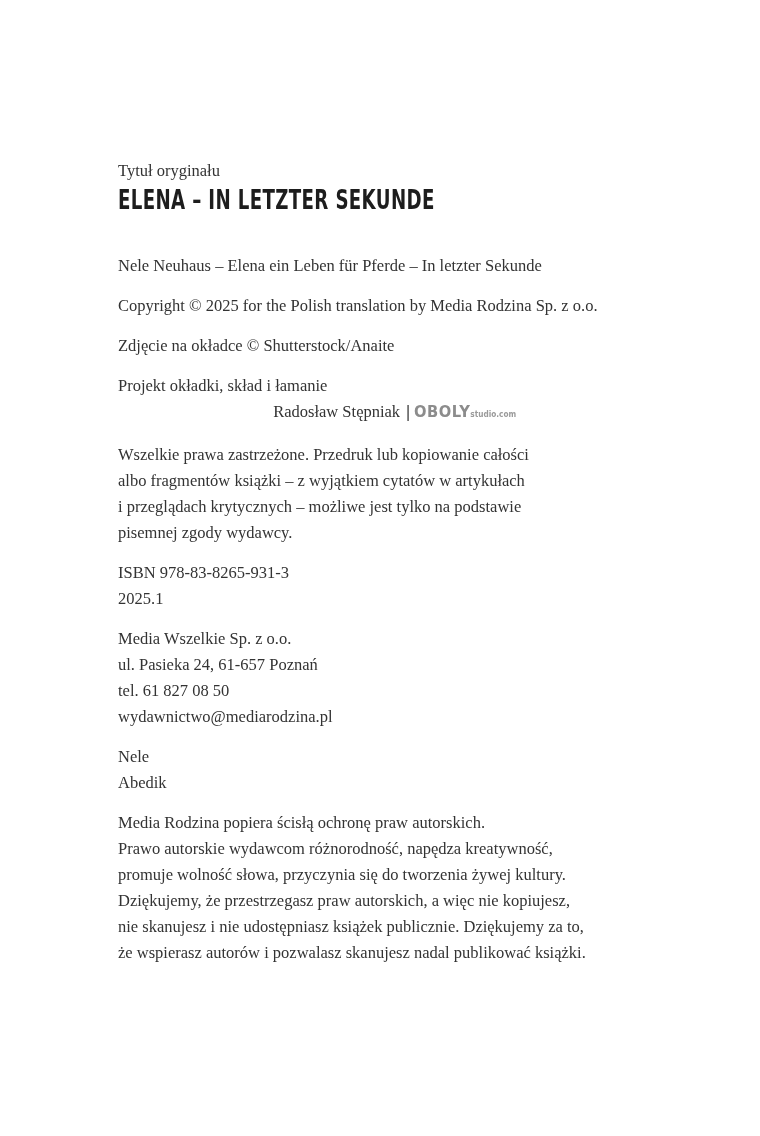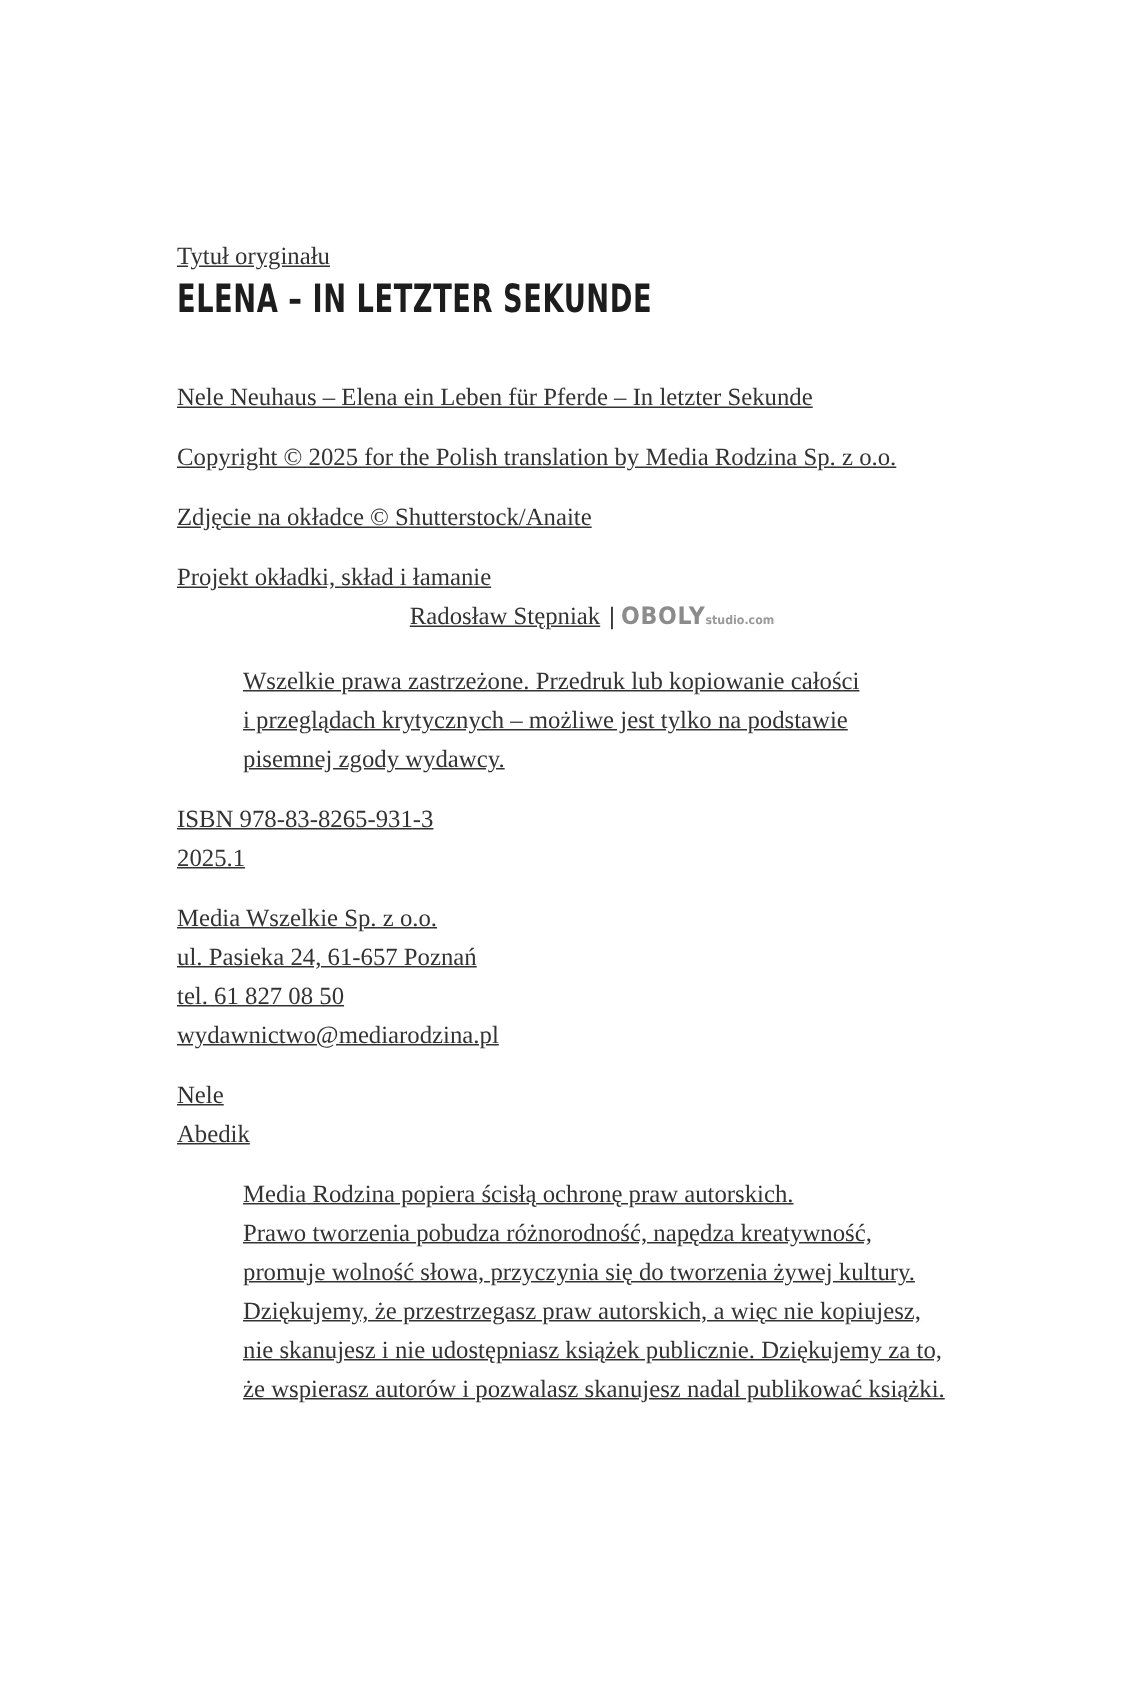--- a/index.html
+++ b/index.html
@@ -13,24 +13,24 @@
     height: 1136px;
     background: #ffffff;
     box-sizing: border-box;
     padding: 158px 80px 0 118px;
     font-family: "Liberation Serif", "DejaVu Serif", serif;
     font-size: 16.5px;
     line-height: 26px;
     color: #333333;
     overflow: hidden;
   }
-  .block { margin-bottom: 14px; text-decoration: underline; }
+  .block { margin-bottom: 14px; }
   .block-title { margin-bottom: 36px; }
   .line { white-space: nowrap; }
-  .wrapline { white-space: nowrap; margin-left: 44px; }
+  .wrapline { white-space: nowrap; }
   .original-title {
     display: inline-block;
     font-family: "DejaVu Sans", sans-serif;
     font-weight: 700;
     font-size: 26px;
     line-height: 32px;
     letter-spacing: 0.5px;
     color: #1d1d1d;
     transform: scaleX(0.70);
     transform-origin: left center;
@@ -87,20 +87,21 @@
 
   <div class="block">
     <div class="line">Projekt okładki, skład i łamanie</div>
     <div class="designer-line">
       <span>Radosław Stępniak</span><span class="pipe-separator">|</span><span class="studio-logo"><span>OBOLY</span><span class="studio-suffix">studio.com</span></span>
     </div>
   </div>
 
   <div class="block">
     <div class="wrapline">Wszelkie prawa zastrzeżone. Przedruk lub kopiowanie całości</div>
+    <div class="wrapline">albo fragmentów książki – z wyjątkiem cytatów w artykułach</div>
     <div class="wrapline">i przeglądach krytycznych – możliwe jest tylko na podstawie</div>
     <div class="wrapline">pisemnej zgody wydawcy.</div>
   </div>
 
   <div class="block">
     <div class="line">ISBN 978-83-8265-931-3</div>
     <div class="line">2025.1</div>
   </div>
 
   <div class="block">
@@ -110,20 +111,20 @@
     <div class="line">wydawnictwo@mediarodzina.pl</div>
   </div>
 
   <div class="block">
     <div class="line">Nele</div>
     <div class="line">Abedik</div>
   </div>
 
   <div class="block">
     <div class="wrapline">Media Rodzina popiera ścisłą ochronę praw autorskich.</div>
-    <div class="wrapline">Prawo tworzenia pobudza różnorodność, napędza kreatywność,</div>
+    <div class="wrapline">Prawo autorskie wydawcom różnorodność, napędza kreatywność,</div>
     <div class="wrapline">promuje wolność słowa, przyczynia się do tworzenia żywej kultury.</div>
     <div class="wrapline">Dziękujemy, że przestrzegasz praw autorskich, a więc nie kopiujesz,</div>
     <div class="wrapline">nie skanujesz i nie udostępniasz książek publicznie. Dziękujemy za to,</div>
     <div class="wrapline">że wspierasz autorów i pozwalasz skanujesz nadal publikować książki.</div>
   </div>
 
 </div>
 
 </body></html>

